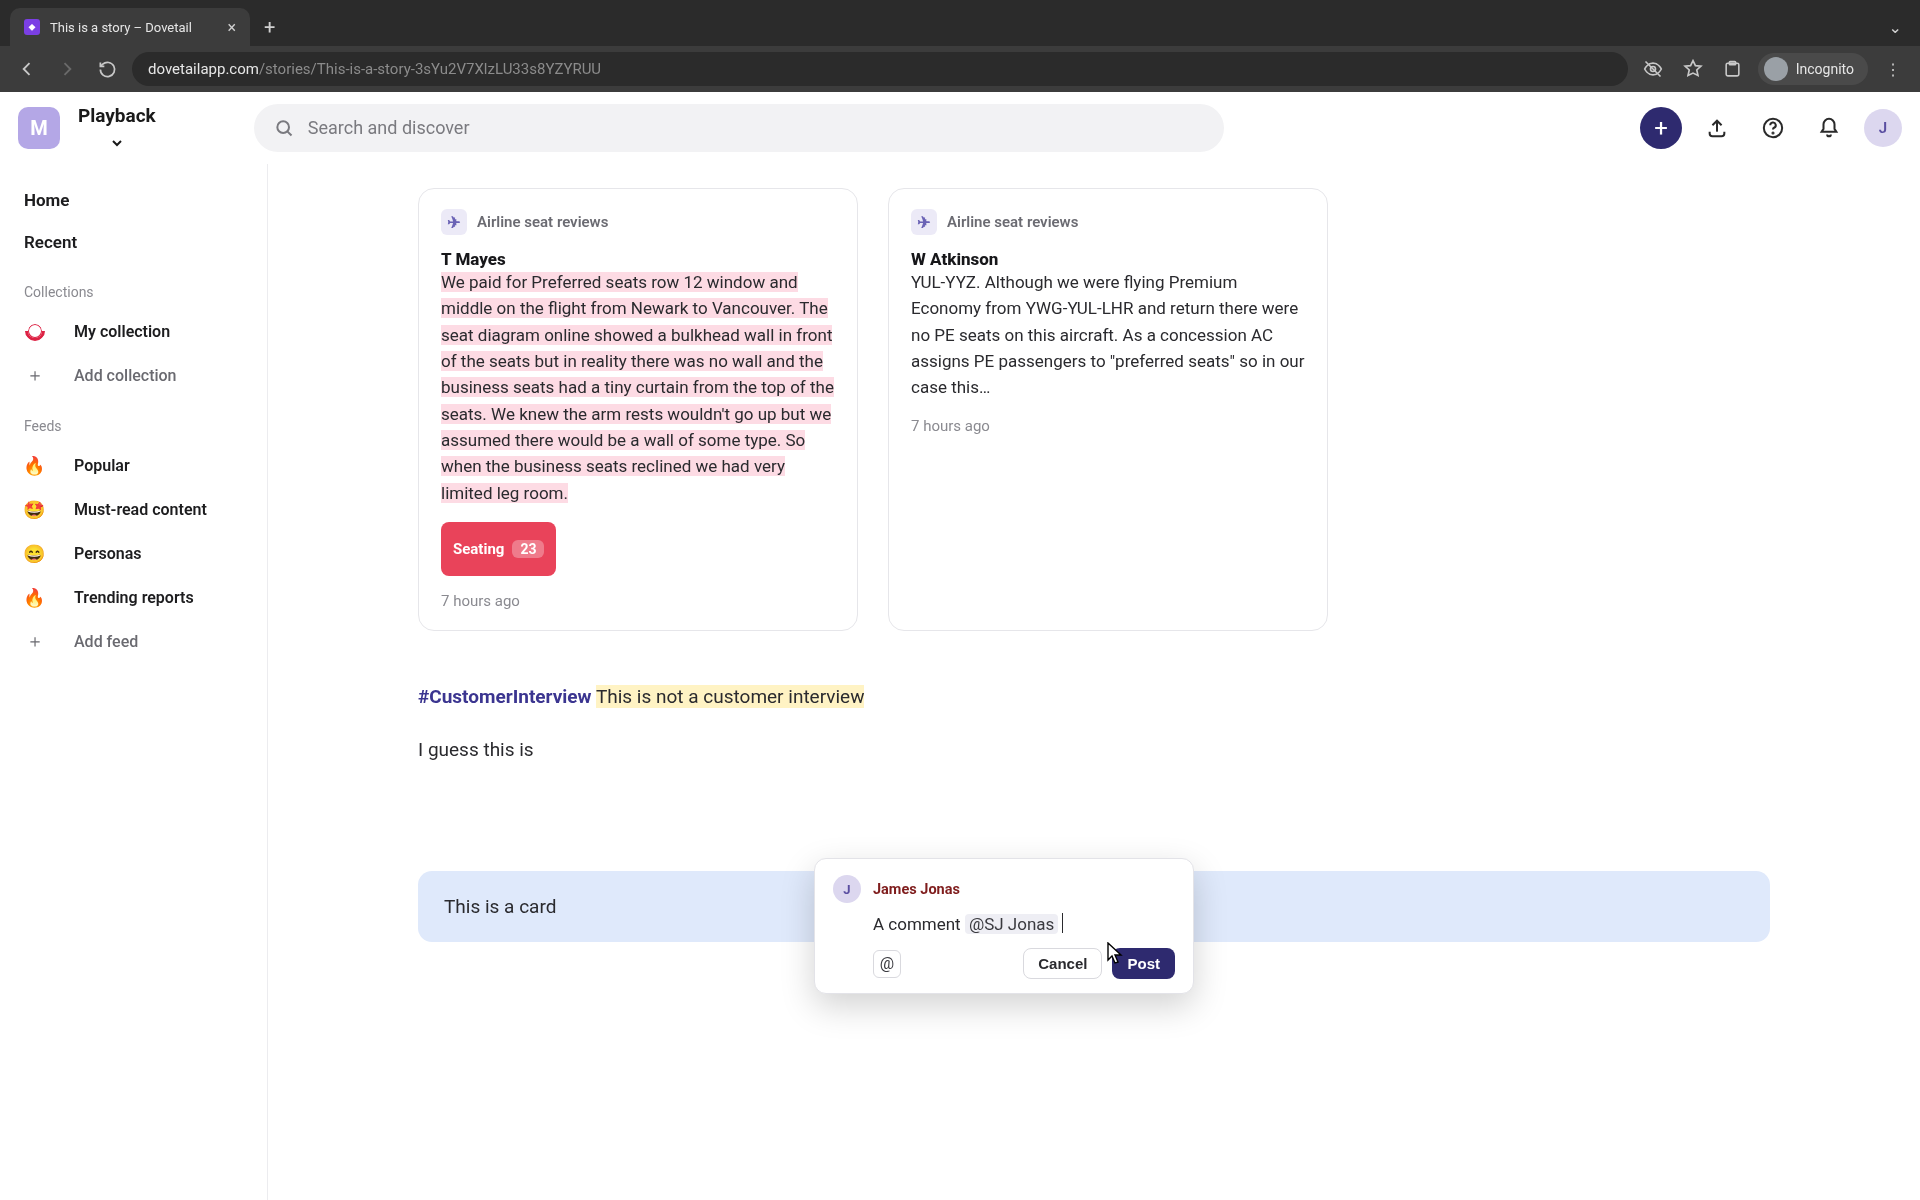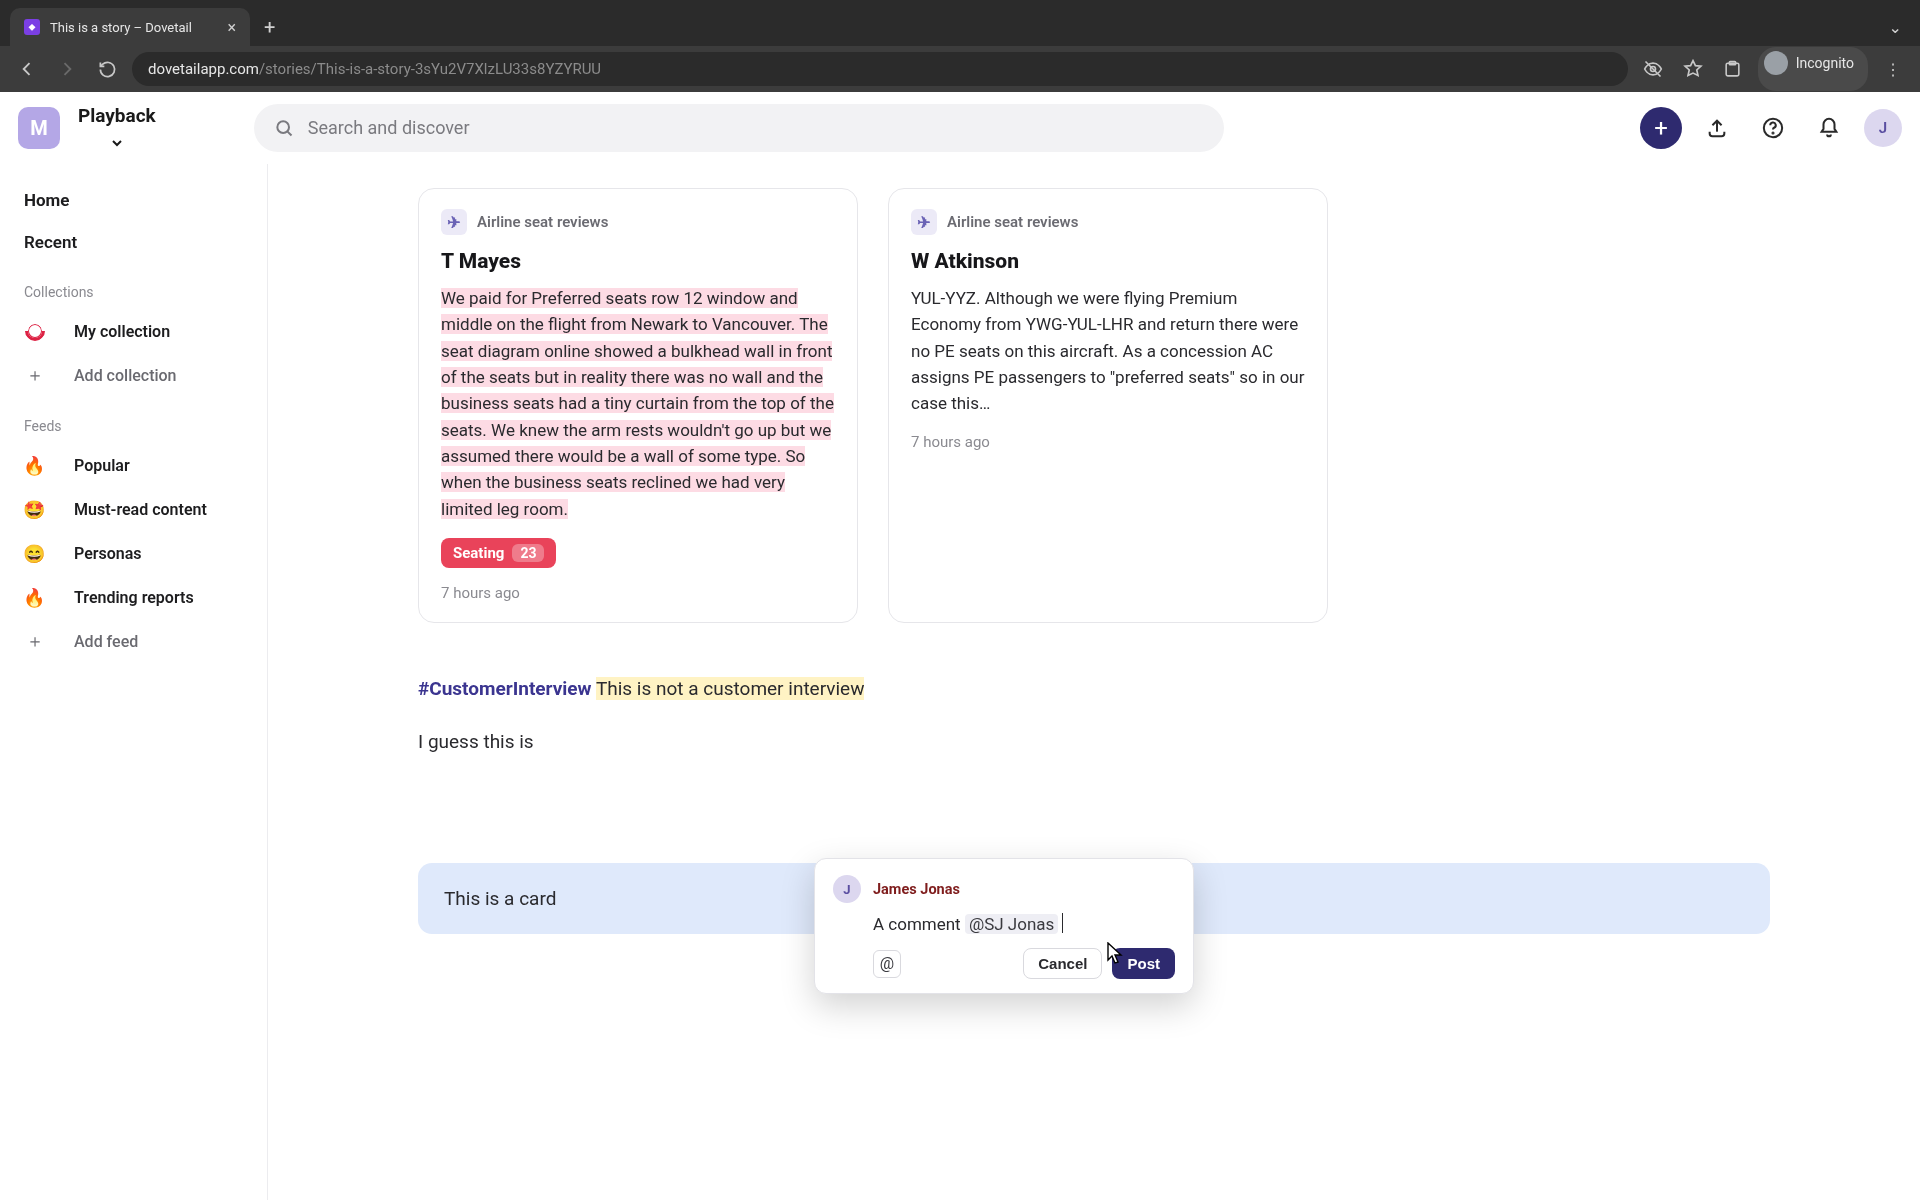--- a/index.html
+++ b/index.html
@@ -13,21 +13,21 @@
   .tab .tab-title { flex: 1; white-space: nowrap; overflow: hidden; text-overflow: ellipsis; }
   .tab .close { color: #d0d0d0; font-size: 16px; }
   .new-tab { color: #d0d0d0; font-size: 20px; padding: 0 14px; height: 38px; display: flex; align-items: center; }
   .tab-chevron { margin-left: auto; color: #d0d0d0; padding: 0 18px; height: 38px; display: flex; align-items: center; }
   .addr-bar { height: 46px; background: #3c3c3c; display: flex; align-items: center; padding: 0 12px; gap: 10px; }
   .nav-icn { width: 30px; height: 30px; display: flex; align-items: center; justify-content: center; color: #c8c8c8; border-radius: 50%; }
   .nav-icn.disabled { color: #6a6a6a; }
   .addr-input { flex: 1; background: #2b2b2b; border-radius: 20px; height: 34px; display: flex; align-items: center; padding: 0 16px; color: #8b8b8b; font-size: 15px; }
   .addr-input .host { color: #e6e6e6; }
   .right-icons { display: flex; align-items: center; gap: 10px; color: #c8c8c8; }
-  .incog-pill { background: #4a4a4a; border-radius: 18px; padding: 4px 14px 16px 6px; display: flex; align-items: center; gap: 8px; color: #e6e6e6; font-size: 14px; }
+  .incog-pill { background: #4a4a4a; border-radius: 18px; padding: 4px 14px 4px 6px; display: flex; align-items: center; gap: 8px; color: #e6e6e6; font-size: 14px; }
   .incog-pill .hat { width: 24px; height: 24px; background: #9aa0a6; border-radius: 50%; display: inline-block; }
 
   
   .app-header { height: 72px; display: flex; align-items: center; padding: 0 18px; gap: 18px; border-bottom: 1px solid transparent; }
   .workspace-badge { width: 42px; height: 42px; background: #b4a7e6; color: #fff; font-weight: 700; font-size: 20px; border-radius: 10px; display: flex; align-items: center; justify-content: center; }
   .playback { display: flex; align-items: center; gap: 8px; font-weight: 700; font-size: 19px; color: #1a1a1a; flex-direction: column; }
   .search-bar { flex: 1; max-width: 970px; margin-left: 80px; background: #f2f2f4; border-radius: 26px; height: 48px; display: flex; align-items: center; padding: 0 20px; gap: 14px; color: #7a7a7f; font-size: 18px; }
   .hdr-actions { margin-left: auto; display: flex; align-items: center; gap: 14px; }
   .circle-btn { width: 42px; height: 42px; border-radius: 50%; display: flex; align-items: center; justify-content: center; font-size: 20px; color: #2a2a2a; }
   .circle-btn.primary { background: #2e2a6f; color: #fff; font-size: 24px; }
@@ -43,24 +43,24 @@
   .side-icon { width: 22px; height: 22px; display: inline-flex; align-items: center; justify-content: center; font-size: 18px; }
   .ring-icon { width: 20px; height: 20px; border: 3px solid #d24; border-radius: 50%; border-top-color:#fff; border-left-color:#fff; transform: rotate(45deg); box-shadow: 0 0 0 1px #d24 inset; }
 
   .main { flex: 1; padding: 24px 150px 40px 150px; overflow: auto; position: relative; }
 
   .cards-row { display: flex; gap: 30px; }
   .card { width: 440px; border: 1px solid #e6e6ea; border-radius: 16px; padding: 20px 22px; background: #fff; }
   .card.wide { width: 440px; }
   .card-src { display: flex; align-items: center; gap: 10px; color: #6b6b72; font-size: 15px; font-weight: 600; margin-bottom: 14px; }
   .plane-ic { width: 26px; height: 26px; border-radius: 6px; background: #eceaf7; display: inline-flex; align-items: center; justify-content: center; color: #6a62b5; font-size: 16px; }
-  .card-title { font-size: 21px; font-weight: 800; color: #17171a; margin-bottom: 12px; }
+  .card-title { font-size: 17px; font-weight: 800; color: #17171a; }
   .card-body { font-size: 17px; line-height: 1.55; color: #2a2a2e; }
   .hl { background: #fddbe4; }
-  .tag-chip { display: inline-flex; align-items: center; gap: 8px; background: #e9435a; color: #fff; font-weight: 700; font-size: 15px; padding: 6px 12px; border-radius: 8px; margin-top: 16px; }
+  .tag-chip { display: inline-flex; align-items: center; gap: 8px; background: #e9435a; color: #fff; font-weight: 700; font-size: 15px; padding: 18px 12px; border-radius: 8px; margin-top: 16px; }
   .tag-chip .count { background: rgba(255,255,255,.3); padding: 1px 8px; border-radius: 6px; font-size: 14px; }
   .card-time { color: #8a8a90; font-size: 15px; margin-top: 16px; }
 
   .story-line { margin-top: 54px; font-size: 19px; color: #2a2a2e; }
   .hash { color: #3b3590; font-weight: 700; }
   .yl { background: #fff3c4; }
 
   .story-line2 { margin-top: 30px; font-size: 19px; color: #2a2a2e; }
 
   .info-card { margin-top: 110px; background: #dfe9fb; border-radius: 14px; padding: 24px 26px; font-size: 19px; color: #2a2a2e; }

